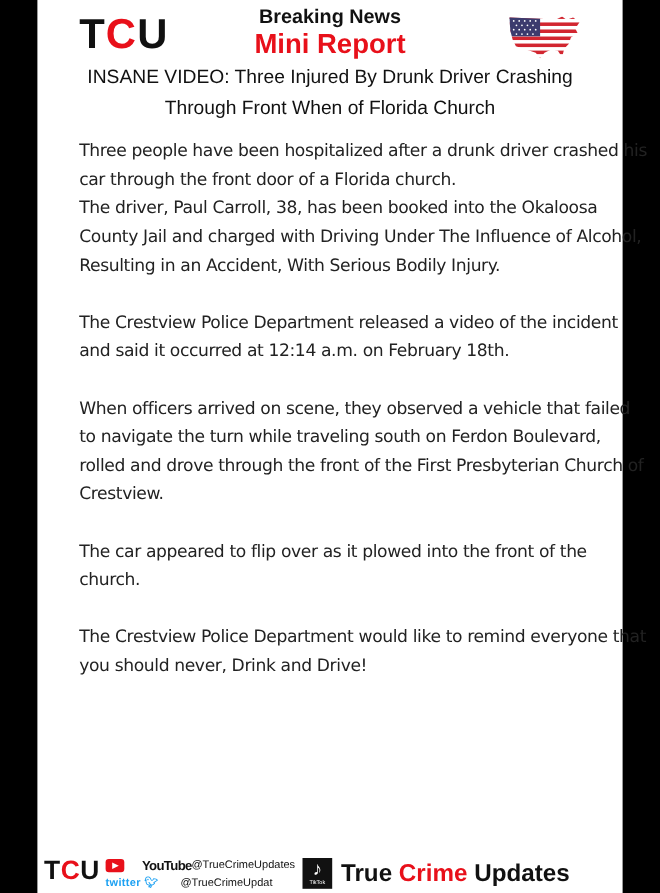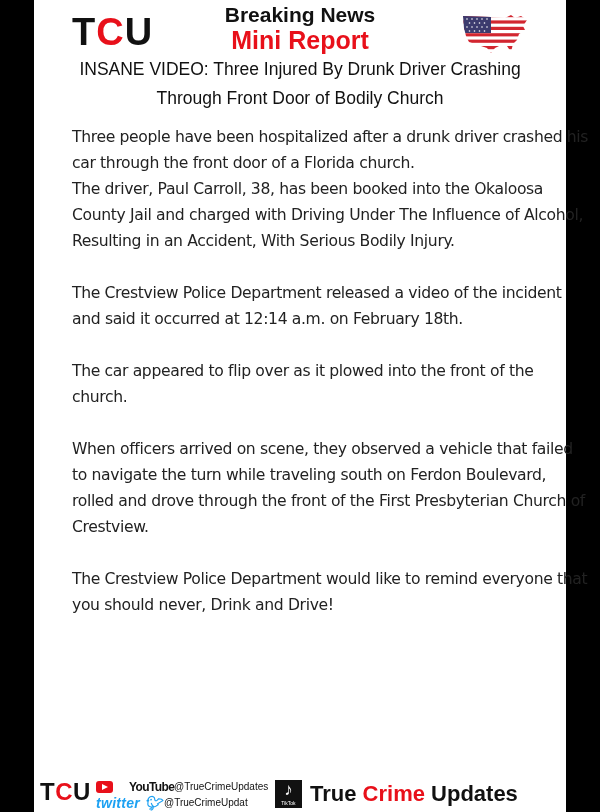--- a/index.html
+++ b/index.html
@@ -12,21 +12,21 @@
       position: absolute; left: 34px; top: 0; width: 532px; height: 812px;
       background: #fff;
     }
     .abs { position: absolute; }
     .logo-tcu {
       left: 38px; top: 12px; font-size: 38px; font-weight: bold; letter-spacing: 1px;
       color: #111; line-height: 40px;
     }
     .red { color: #e8101a; }
     .title-breaking {
-      left: 0; width: 532px; top: 0px; text-align: center; font-size: 21px; font-weight: bold;
+      left: 0; width: 532px; top: 0px; text-align: center; font-size: 18px; font-weight: bold;
       color: #111; line-height: 30px;
     }
     .title-mini {
       left: 0; width: 532px; top: 26px; text-align: center; font-size: 25px; font-weight: bold;
       color: #e8101a; line-height: 28px;
     }
     .flag { left: 427px; top: 12px; width: 68px; height: 42px; }
     .headline {
       left: 0; width: 532px; top: 55px; text-align: center; font-size: 17.5px; font-weight: normal;
       color: #111; line-height: 29px;
@@ -36,21 +36,21 @@
       font-family: "DejaVu Sans", sans-serif; letter-spacing: -0.35px; margin-left: 32px;
     }
     .body-text p { margin: 0 0 26px 0; }
     .body-text p.tight { margin: 0; }
     .footer { left: 0; top: 776px; width: 532px; height: 36px; }
     .f-tcu { left: 6px; top: 2px; font-size: 24px; font-weight: bold; color: #111; line-height: 28px; letter-spacing: 0.5px; }
     .f-yt { left: 62px; top: 4px; height: 14px; display: flex; align-items: center; gap: 16px; }
     .yt-badge { width: 17px; height: 12px; background: #e8101a; border-radius: 3px; position: relative; }
     .yt-badge::after { content: ""; position: absolute; left: 6px; top: 3px; border-left: 6px solid #fff; border-top: 3px solid transparent; border-bottom: 3px solid transparent; }
     .yt-word { font-size: 12px; font-weight: bold; color: #111; letter-spacing: -0.6px; font-family: "Liberation Sans Narrow", "Liberation Sans", sans-serif; }
-    .f-tw { left: 62px; top: 20px; font-size: 14px; font-weight: bold; color: #1da1f2; line-height: 14px; letter-spacing: 0.3px; font-style: italic; }
+    .f-tw { left: 62px; top: 20px; font-size: 10px; font-weight: bold; color: #1da1f2; line-height: 14px; letter-spacing: 0.3px; }
     .f-handle1 { left: 140px; top: 4px; font-size: 10px; font-weight: normal; color: #111; line-height: 14px; }
     .f-handle2 { left: 130px; top: 20px; font-size: 10px; font-weight: normal; color: #111; line-height: 14px; }
     .f-tiktok { left: 241px; top: 4px; width: 27px; height: 28px; background: #111; color: #fff; text-align: center; }
     .f-tiktok .note { font-size: 17px; line-height: 20px; display: block; }
     .f-tiktok .tt-label { font-size: 5px; line-height: 6px; display: block; }
     .f-brand { left: 276px; top: 3px; font-size: 22px; font-weight: bold; color: #111; line-height: 30px; }
   </style>
 </head>
 <body>
 
@@ -95,29 +95,29 @@
         <circle cx="8.5" cy="19" r="0.8"></circle>
           <circle cx="13.5" cy="19" r="0.8"></circle>
           <circle cx="18.5" cy="19" r="0.8"></circle>
           <circle cx="23.5" cy="19" r="0.8"></circle>
       </g>
     </g>
   </svg>
 
   <div class="abs headline">
     <div>INSANE VIDEO: Three Injured By Drunk Driver Crashing</div>
-    <div>Through Front Door of Bodily Church</div>
+    <div>Through Front When of Florida Church</div>
   </div>
 
   <div class="abs body-text">
     <p class="tight">Three people have been hospitalized after a drunk driver crashed his car through the front door of a Florida church.</p>
     <p>The driver, Paul Carroll, 38, has been booked into the Okaloosa County Jail and charged with Driving Under The Influence of Alcohol, Resulting in an Accident, With Serious Bodily Injury.</p>
     <p>The Crestview Police Department released a video of the incident and said it occurred at 12:14 a.m. on February 18th.</p>
+    <p>When officers arrived on scene, they observed a vehicle that failed to navigate the turn while traveling south on Ferdon Boulevard, rolled and drove through the front of the First Presbyterian Church of Crestview.</p>
     <p>The car appeared to flip over as it plowed into the front of the church.</p>
-    <p>When officers arrived on scene, they observed a vehicle that failed to navigate the turn while traveling south on Ferdon Boulevard, rolled and drove through the front of the First Presbyterian Church of Crestview.</p>
     <p>The Crestview Police Department would like to remind everyone that you should never, Drink and Drive!</p>
   </div>
 
   <div class="abs footer">
     <div class="abs f-tcu"><span>T</span><span class="red">C</span><span>U</span></div>
 
     <div class="abs f-yt">
       <span class="yt-badge"></span>
       <span class="yt-word">YouTube</span>
     </div>

